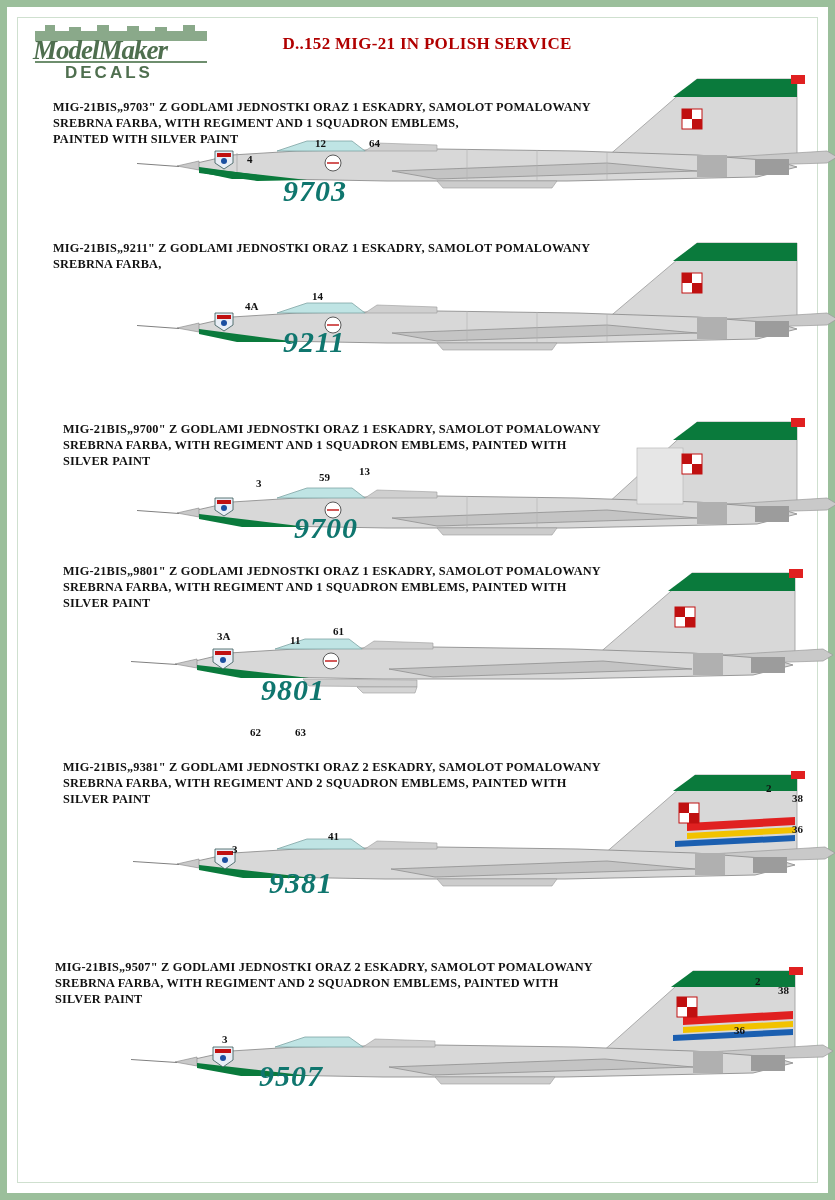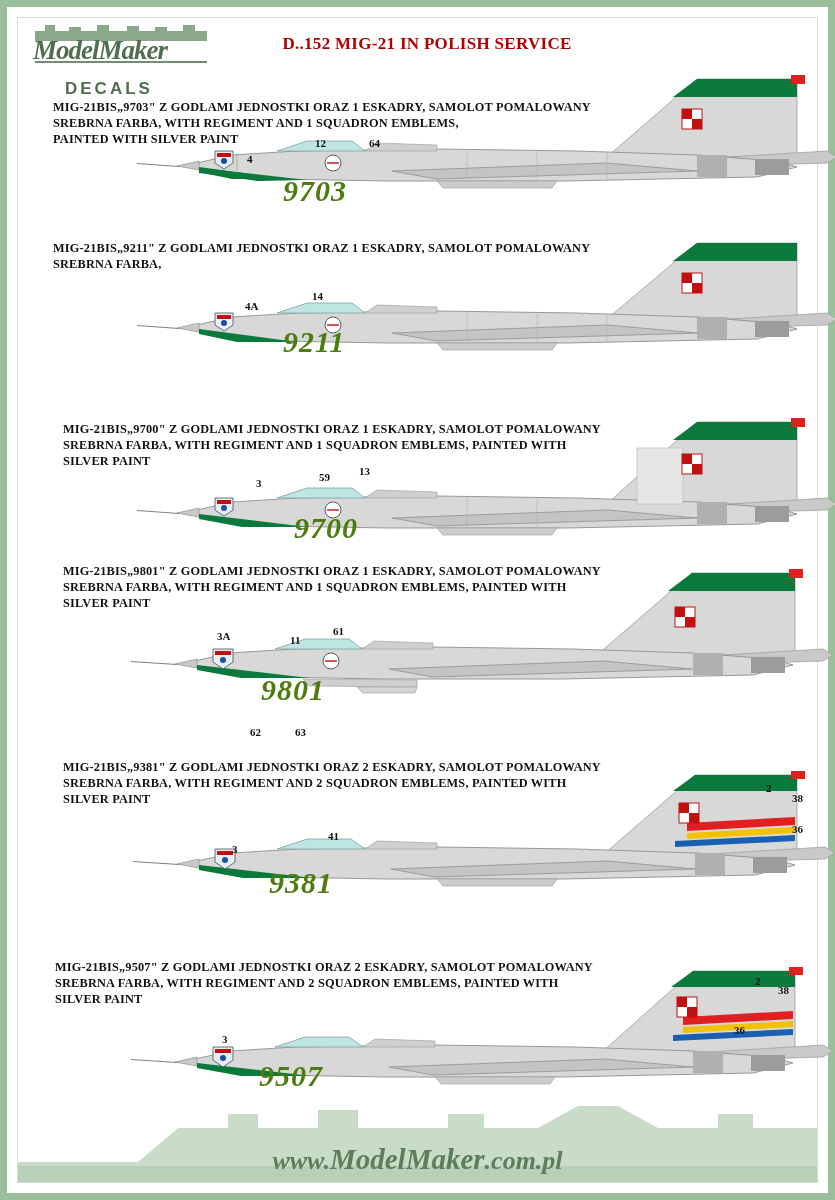--- a/index.html
+++ b/index.html
@@ -29,21 +29,21 @@
     position:absolute;left:6px;top:2px;width:172px;height:16px;
   }
   .logo .mm{
     position:absolute;left:4px;top:12px;
     font-family:"Liberation Serif",serif;
     font-weight:bold;font-style:italic;
     font-size:27px;color:#4f6f4f;letter-spacing:-1px;
     white-space:nowrap;
   }
   .logo .decals{
-    position:absolute;left:36px;top:56px;
+    position:absolute;left:36px;top:40px;
     font-family:"Liberation Sans",sans-serif;
     font-weight:bold;font-size:17px;color:#4f6f4f;
     letter-spacing:3px;
   }
   .logo .underline{
     position:absolute;left:6px;top:38px;width:172px;height:2px;background:#6e8e6e;
   }
   .title{
     position:absolute;left:210px;top:26px;width:420px;
     text-align:center;color:#b00000;
@@ -61,21 +61,21 @@
     letter-spacing:.2px;
     width:600px;
   }
   
   .plane{
     position:absolute;
     width:700px;height:150px;
   }
   .num{
     position:absolute;
-    color:#4d7c0f;
+    color:#0f766e;
     font-family:"Liberation Serif",serif;
     font-weight:bold;
     font-size:30px;
     letter-spacing:1px;
     font-style:italic;
     text-align:right;
   }
   .callout{
     position:absolute;
     font-family:"Liberation Serif",serif;
@@ -393,22 +393,13 @@
         <circle cx="106" cy="103" r="3" fill="#1b4fa0"></circle>
       </g>
     </svg>
   </div>
   <div class="num" style="left:252px;top:1052px;">9507</div>
   <div class="callout" style="left:215px;top:1026px;">3</div>
   <div class="callout" style="left:748px;top:968px;">2</div>
   <div class="callout" style="left:771px;top:977px;">38</div>
   <div class="callout" style="left:727px;top:1017px;">36</div>
 
-  <div class="footer-band">
-    <svg class="foot-shape" viewBox="0 0 813 90" preserveAspectRatio="none">
-      <path d="M0 90 L0 70 L120 70 L160 36 L210 36 L210 22 L240 22 L240 36 L300 36 L300 18 L340 18 L340 36 L430 36 L430 22 L466 22 L466 36 L520 36 L560 14 L600 14 L640 36 L700 36 L700 22 L735 22 L735 36 L813 36 L813 90 Z" fill="#c8dcc8"></path>
-      <path d="M0 90 L0 74 L813 74 L813 90 Z" fill="#b8d0b8"></path>
-    </svg>
-    <div class="site">
-      <span>www.</span><b>Model</b><b>Maker</b><span>.com.pl</span>
-    </div>
-  </div>
 </div>
 
 </body></html>

